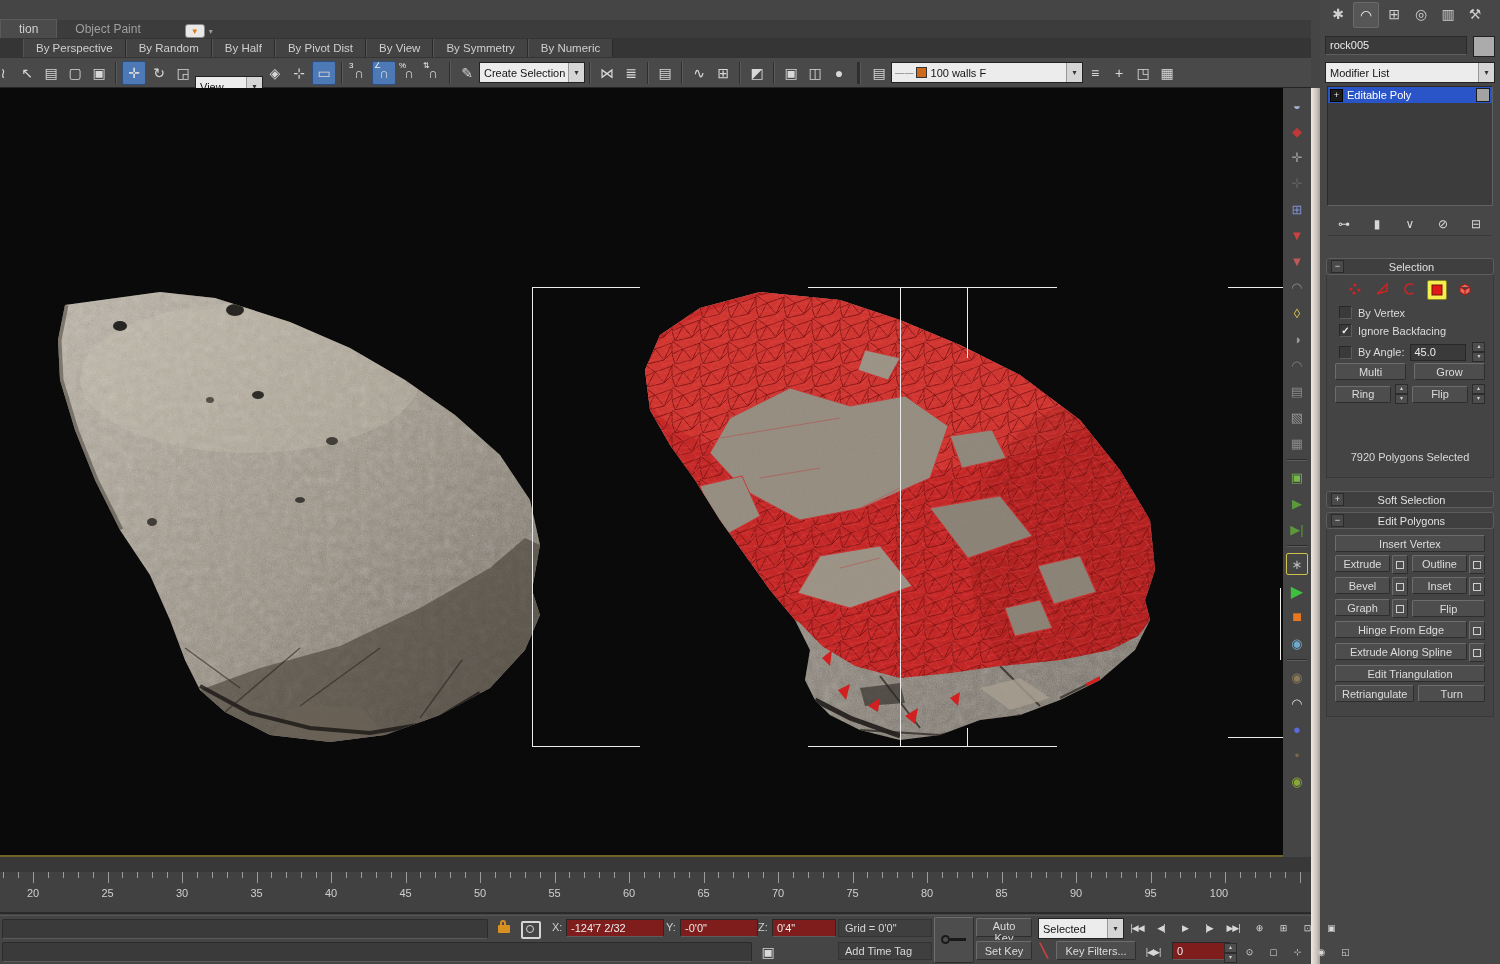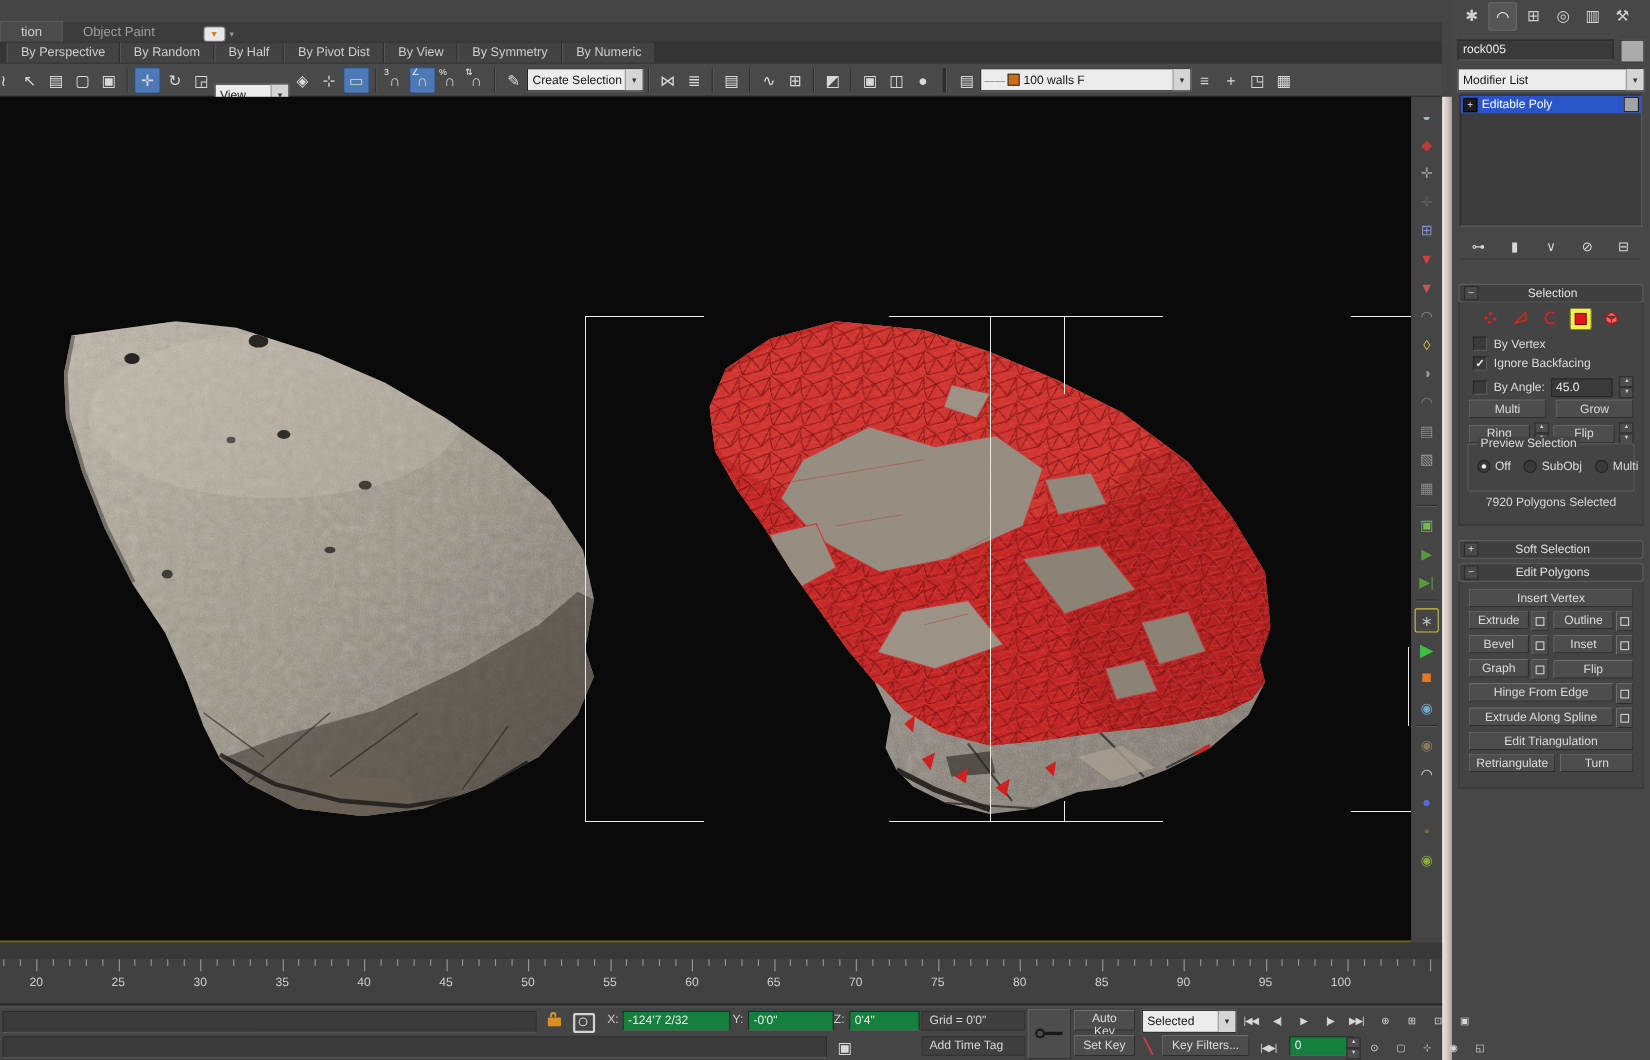--- a/index.html
+++ b/index.html
@@ -14,21 +14,21 @@
   #ribbon-tabs{position:absolute;left:0;top:20px;width:1311px;height:18px;background:#3c3c3c;
                display:flex;align-items:flex-end;}
   .rtab{height:18px;line-height:18px;padding:0 18px;color:#9f9f9f;font-size:12px;}
   .rtab.active{background:#4b4b4b;color:#cfcfcf;border:1px solid #5a5a5a;border-bottom:none;}
   #ribbon-config{display:flex;align-items:center;margin-left:26px;gap:4px;}
   #ribbon-config .pill{width:18px;height:12px;background:#e8e8e8;border:1px solid #888;
       border-radius:3px;display:inline-flex;align-items:center;justify-content:center;
       color:#e07818;font-size:8px;}
   #ribbon-config .arr{color:#9a9a9a;font-size:8px;}
   #ribbon-row{position:absolute;left:0;top:38px;width:1311px;height:20px;background:#353535;
-              display:flex;align-items:center;padding-left:6px;box-sizing:border-box;}
+              display:flex;align-items:center;padding-left:23px;box-sizing:border-box;}
   .rbtn{height:18px;line-height:18px;padding:0 12px;background:#434343;color:#cfcfcf;
         border-right:1px solid #2a2a2a;border-left:1px solid #555;font-size:11.5px;}
   
   #main-toolbar{position:absolute;left:0;top:58px;width:1311px;height:30px;background:#494949;
                 border-bottom:1px solid #262626;display:flex;align-items:center;padding-left:2px;
                 box-sizing:border-box;}
   .ticon{width:22px;height:22px;margin:0 1px;display:inline-flex;align-items:center;justify-content:center;
          color:#d8d8d8;font-size:14px;position:relative;border-radius:2px;}
   .ticon.cut{margin-left:-10px;}
   .ticon.active{background:#4d79b6;border:1px solid #2c4e80;}
@@ -122,21 +122,21 @@
   .tick{position:absolute;top:0;width:1px;background:#9a9a9a;}
   .tlabel{position:absolute;top:15px;width:26px;margin-left:-13px;text-align:center;color:#cfcfcf;
           font-size:11px;}
   
   #status1{position:absolute;left:0;top:915px;width:1311px;height:25px;background:#454545;
            border-top:1px solid #555;}
   #status2{position:absolute;left:0;top:940px;width:1311px;height:24px;background:#454545;}
   .sunken-long{position:absolute;height:18px;background:#3a3a3a;border:1px solid #2b2b2b;
                border-bottom-color:#5a5a5a;border-radius:2px;}
   .sb-lab{position:absolute;top:5px;color:#cfcfcf;}
-  .sb-field{position:absolute;top:3px;height:16px;background:#15803d;border:1px solid #272727;
+  .sb-field{position:absolute;top:3px;height:16px;background:#7f1d1d;border:1px solid #272727;
             border-bottom-color:#5c5c5c;color:#ececec;padding:0 4px;line-height:16px;
             white-space:nowrap;overflow:hidden;}
   .sb-flat{position:absolute;top:3px;height:16px;background:#3f3f3f;border:1px solid #333;
            color:#d8d8d8;padding:0 6px;line-height:16px;}
   .sb-btn{position:absolute;top:2px;height:19px;background:#4d4d4d;border:1px solid #2d2d2d;
           border-top-color:#6d6d6d;border-left-color:#6d6d6d;border-radius:2px;color:#dcdcdc;
           font-size:11px;font-family:inherit;text-align:center;}
   .lock-icon{position:absolute;width:12px;height:8px;background:#d89020;border-radius:1px;}
   .lock-icon::before{content:"";position:absolute;left:2px;top:-5px;width:6px;height:5px;
        border:2px solid #d89020;border-bottom:none;border-radius:4px 4px 0 0;box-sizing:border-box;}
@@ -489,37 +489,20 @@
         <button class="pbtn" style="flex:1">Ring</button>
         <span class="spin">
             <span>▴</span>
             <span>▾</span>
           </span>
         <button class="pbtn" style="flex:1">Flip</button>
         <span class="spin">
             <span>▴</span>
             <span>▾</span>
           </span>
-      </div>
-      <div class="groupbox">
-        <span class="legend">Preview Selection</span>
-        <div class="radio-row" id="preview-radios">
-            <span class="radio">
-              <span class="rdot sel"></span>
-              <span>Off</span>
-            </span>
-            <span class="radio">
-              <span class="rdot"></span>
-              <span>SubObj</span>
-            </span>
-            <span class="radio">
-              <span class="rdot"></span>
-              <span>Multi</span>
-            </span>
-          </div>
       </div>
       <div id="sel-status">7920 Polygons Selected</div>
     </div>
 
     <div class="rollout-head" style="top:491px">
       <span class="ro-btn">+</span>
       <span class="ro-title">Soft Selection</span>
     </div>
 
     <div class="rollout-head" style="top:512px">

